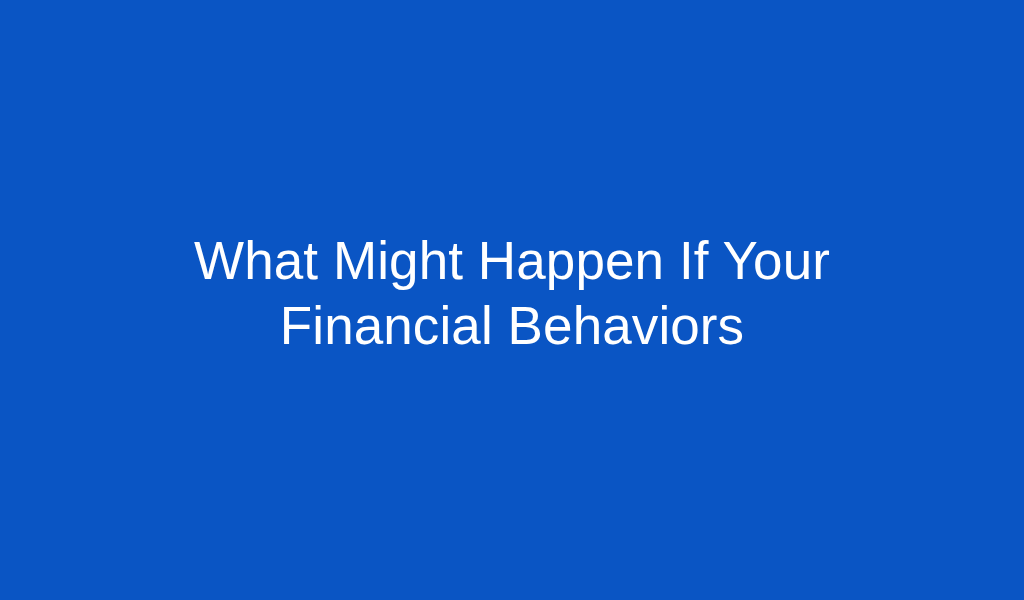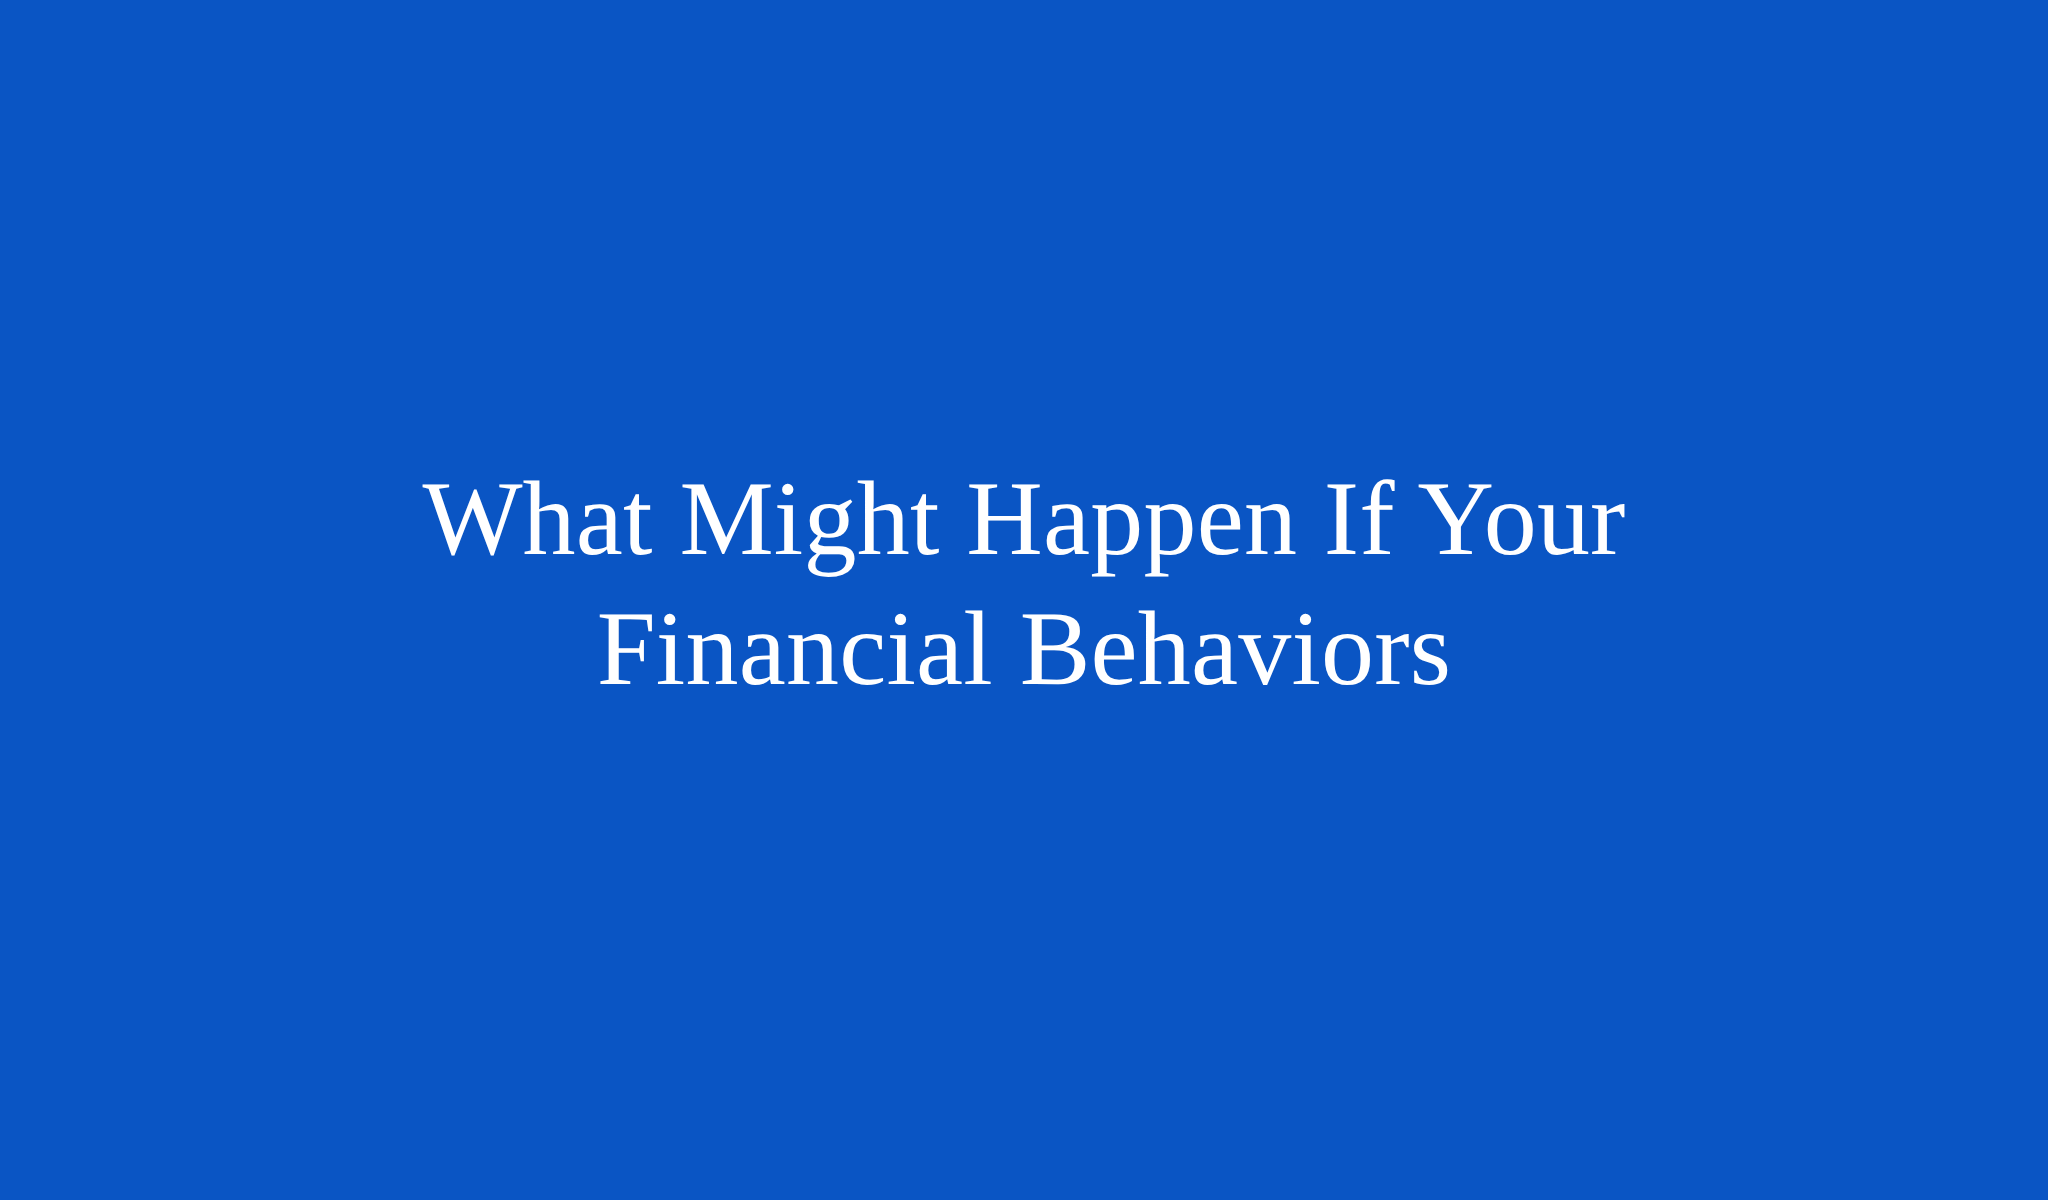--- a/index.html
+++ b/index.html
@@ -53,17 +53,17 @@
     margin-right: auto;
   }
 </style>
 </head>
 <body style="background-color: rgb(10, 85, 196);">
 
 <div id="hero-card" style="background-color: rgb(10, 85, 196);">
 
   <div id="title-block">
 
-    <h1 id="hero-title" style="color: rgb(255, 255, 255); font-family: Liberation Serif, serif;">What Might Happen If Your Financial Behaviors</h1>
+    <h1 id="hero-title" style="color: rgb(255, 255, 255);">What Might Happen If Your Financial Behaviors</h1>
 
   </div>
 
 </div>
 
 </body></html>

